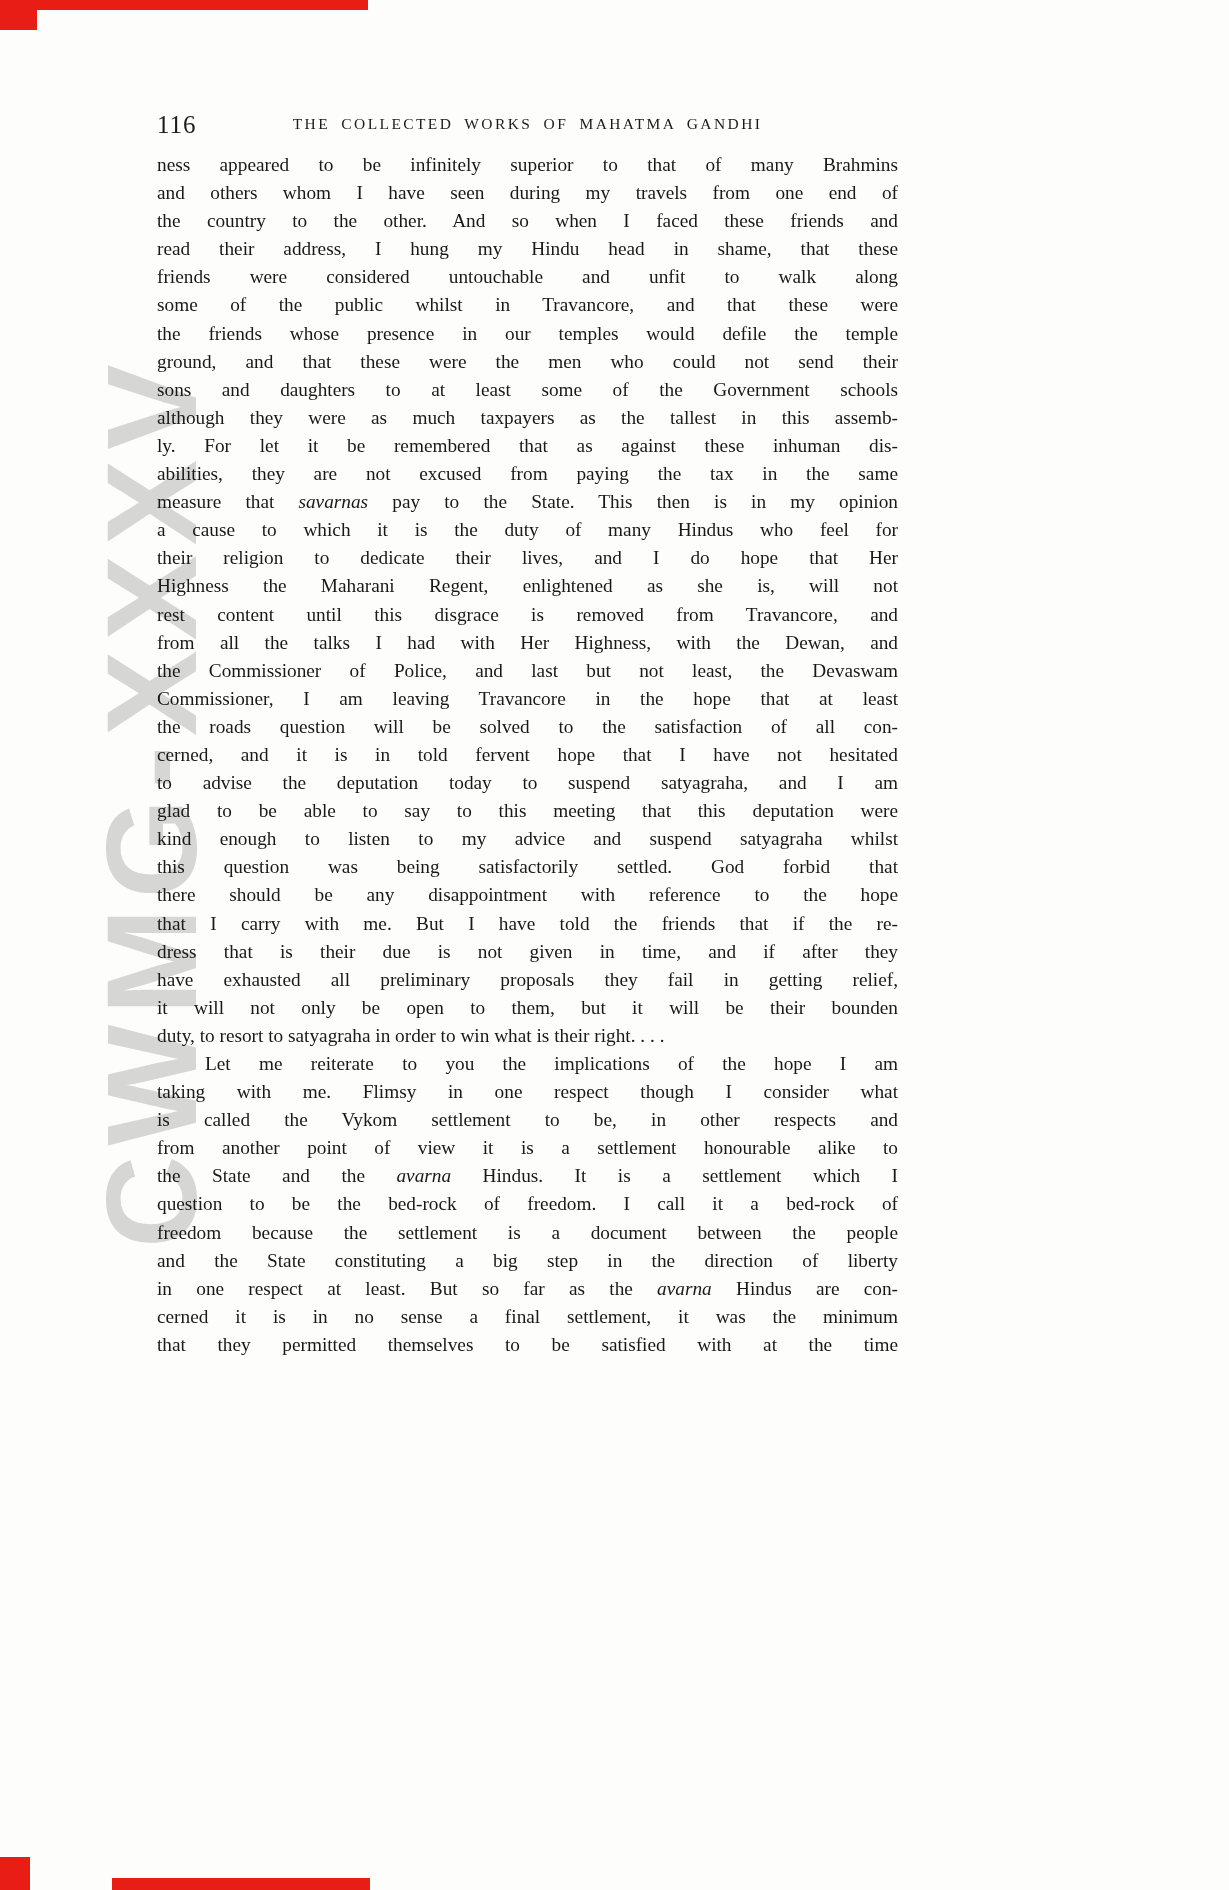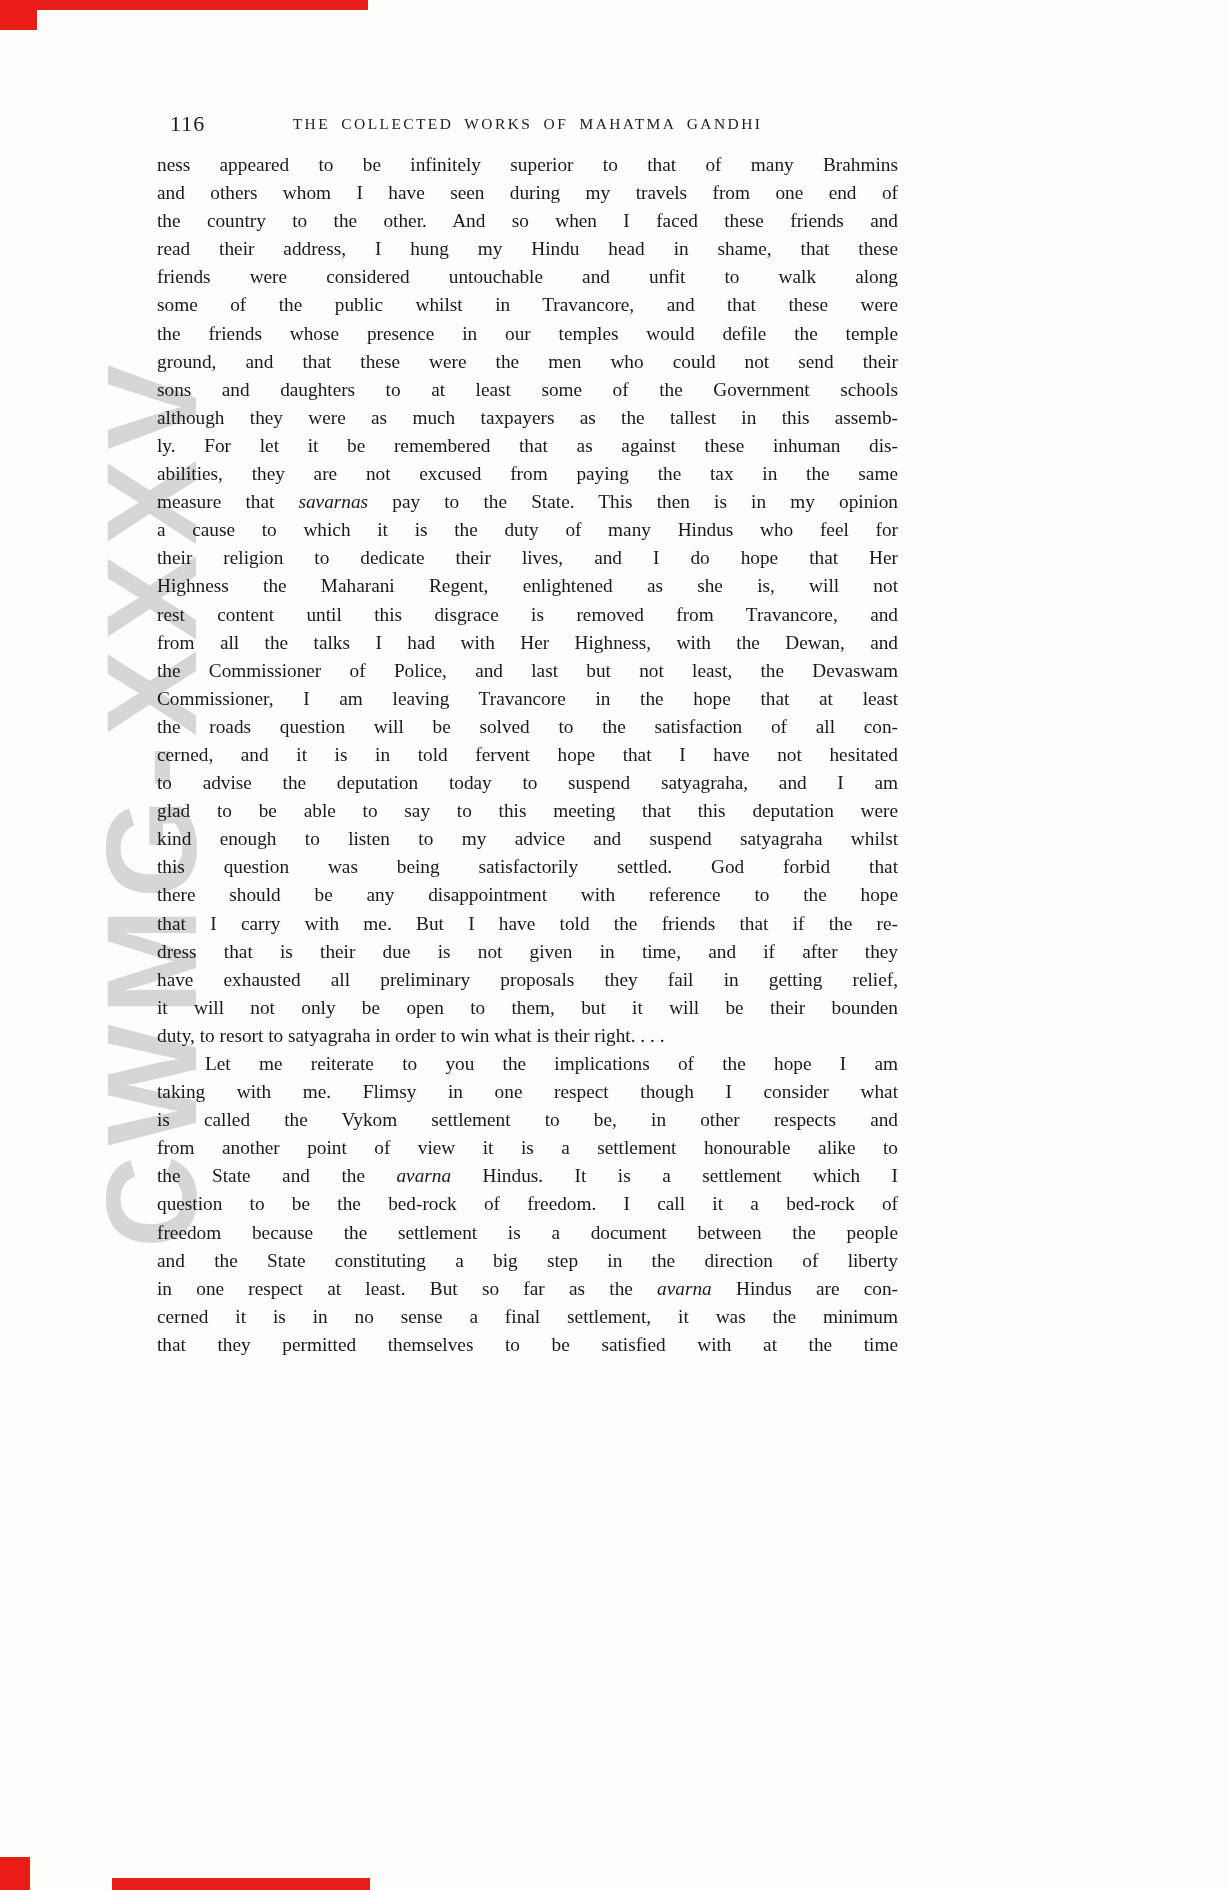--- a/index.html
+++ b/index.html
@@ -43,23 +43,23 @@
   .header {
     position: absolute;
     top: 110px;
     left: 157px;
     width: 741px;
     height: 30px;
     color: #1c1c1c;
   }
   .page-number {
     position: absolute;
-    left: 13px;
+    left: 0;
     top: 1px;
-    font-size: 22px;
+    font-size: 25px;
     letter-spacing: 1px;
   }
   .header-title {
     display: block;
     text-align: center;
     font-size: 15.5px;
     letter-spacing: 2.4px;
     word-spacing: 5px;
     padding-top: 5px;
   }

